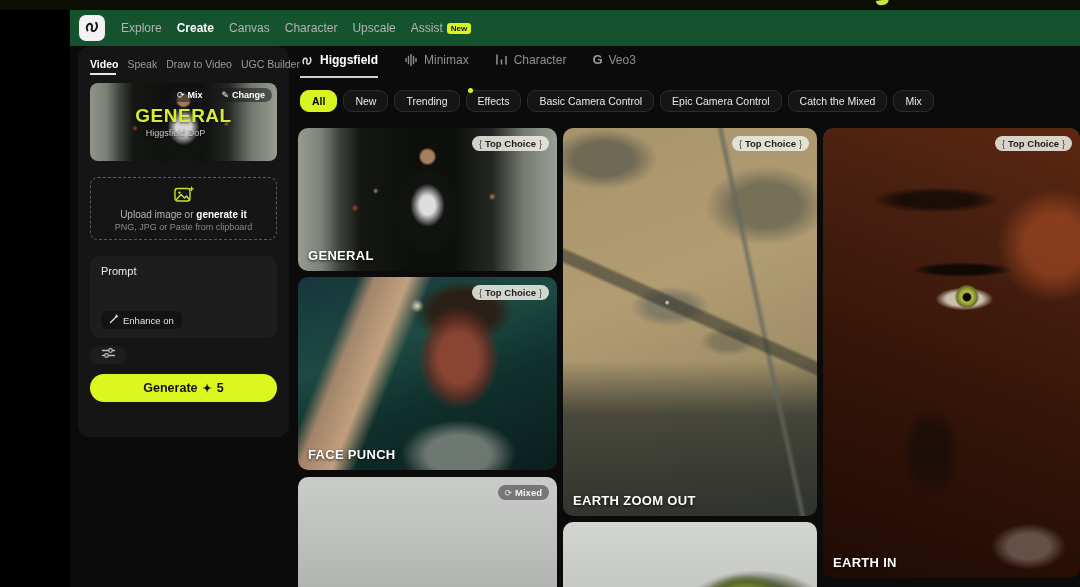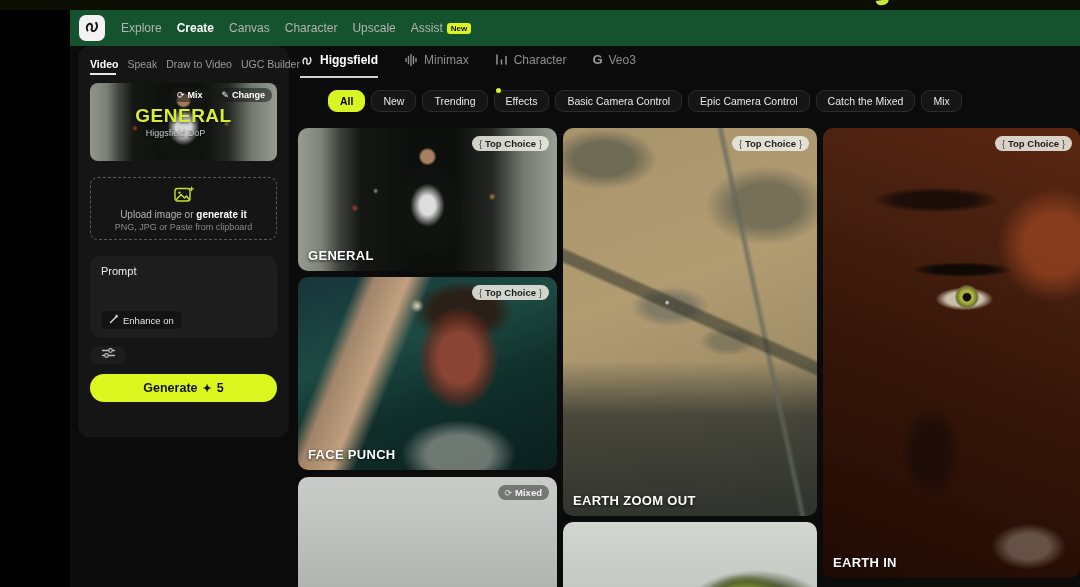--- a/index.html
+++ b/index.html
@@ -65,21 +65,21 @@
   .gen-star { font-size:11px; }
 
   
   .main { position:absolute; left:298px; top:46px; right:0; height:541px; overflow:hidden; }
   .main-tabs { position:absolute; left:2px; top:6px; display:flex; gap:26px; align-items:center; }
   .main-tab { display:flex; align-items:center; gap:6px; font-size:12px; color:#8e8e8e; cursor:pointer; padding-bottom:9px; border-bottom:2.5px solid transparent; }
   .main-tab.active { color:#fff; font-weight:bold; border-bottom-color:#cfcfcf; }
   .tab-icon { display:flex; align-items:center; }
   .g-glyph { font-size:13px; font-weight:bold; color:#9a9a9a; }
 
-  .chips { position:absolute; left:2px; top:44px; display:flex; gap:6px;margin-left:28px; }
+  .chips { position:absolute; left:2px; top:44px; display:flex; gap:6px; }
   .chip { background:#151515; border:1px solid #2c2c2c; color:#e8e8e8; font-size:10.5px; padding:4px 11px; border-radius:9px; white-space:nowrap; cursor:pointer; position:relative; }
   .chip.active { background:#d9f521; border-color:#d9f521; color:#000; font-weight:bold; }
   .chip-dot { position:absolute; left:1px; top:-3px; width:5px; height:5px; border-radius:50%; background:#d9f521; }
 
   .card { position:absolute; border-radius:10px; overflow:hidden; cursor:pointer; }
   .card-title { position:absolute; left:10px; bottom:8px; font-size:13px; font-weight:800; letter-spacing:0.3px; color:#fff; text-shadow:0 1px 3px rgba(0,0,0,0.8); }
   .badge { position:absolute; top:8px; right:8px; background:rgba(234,234,226,0.88); color:#1b1b1b; font-size:9.5px; font-weight:bold; padding:2px 7px; border-radius:9px; display:flex; align-items:center; gap:3px; }
   .badge .laurel { font-weight:400; font-size:9px; opacity:0.85; }
   .badge.badge-mixed { background:rgba(95,95,95,0.78); color:#f2f2f2; }
 

